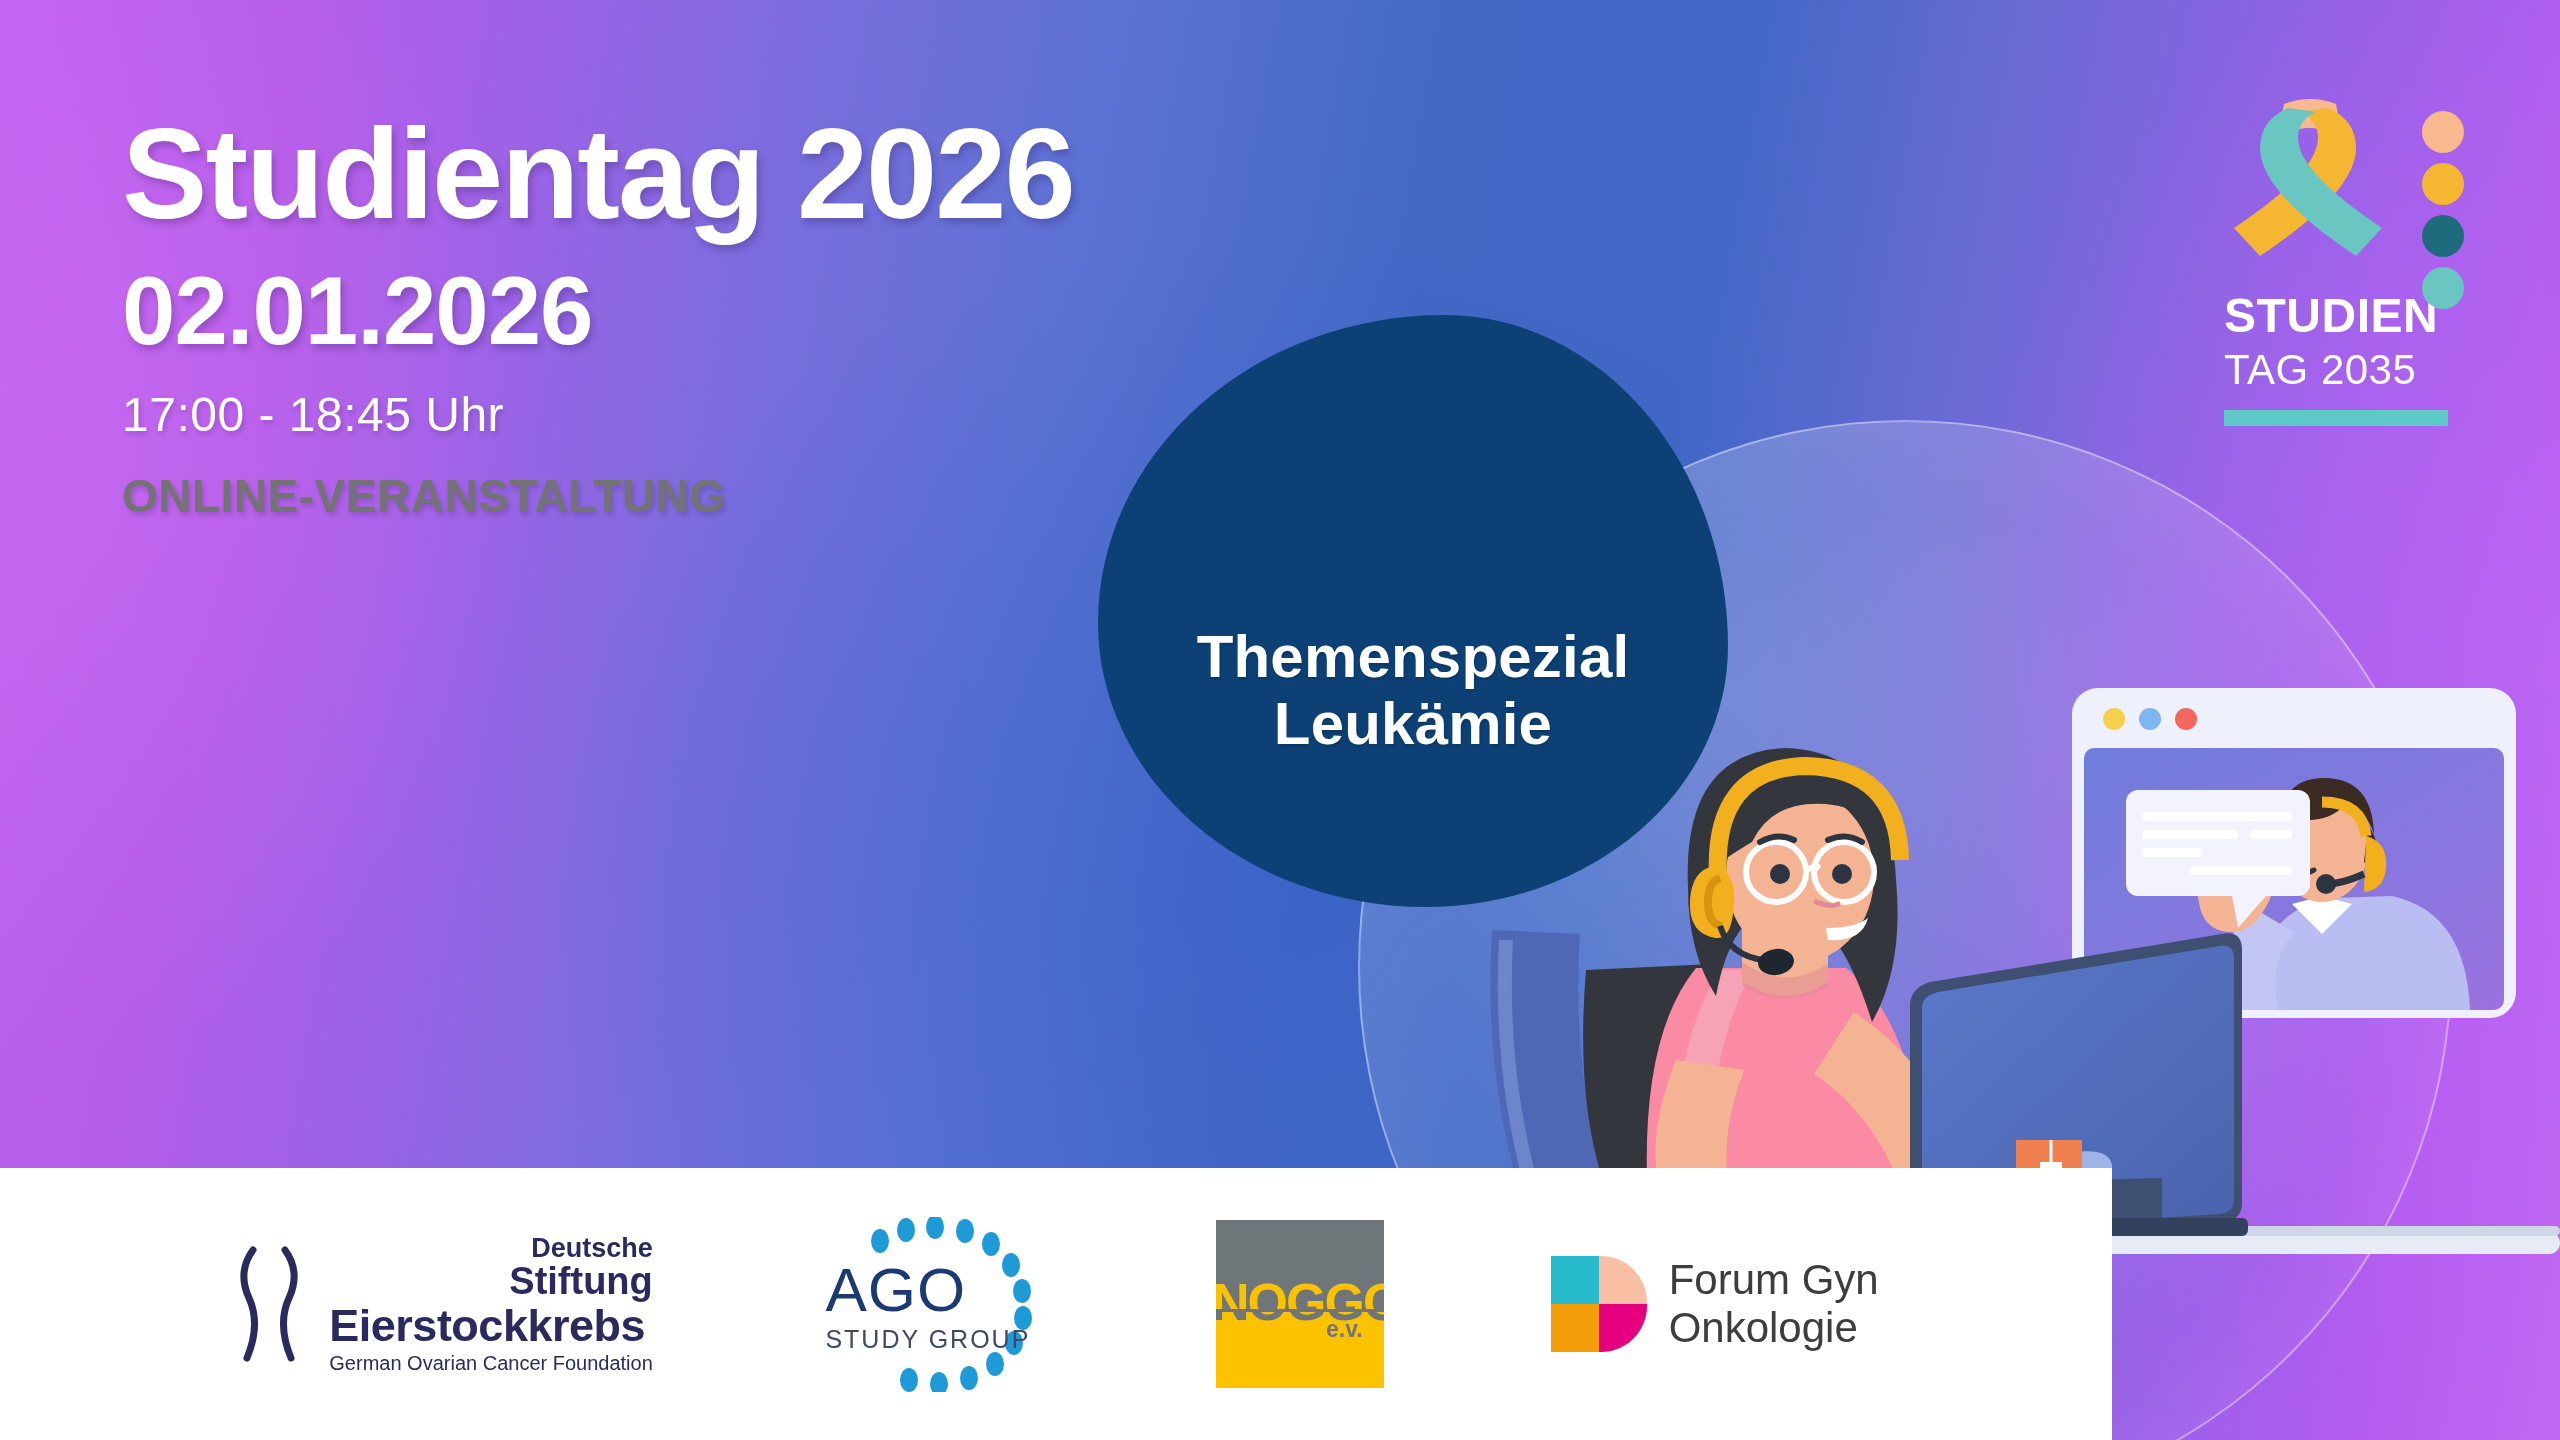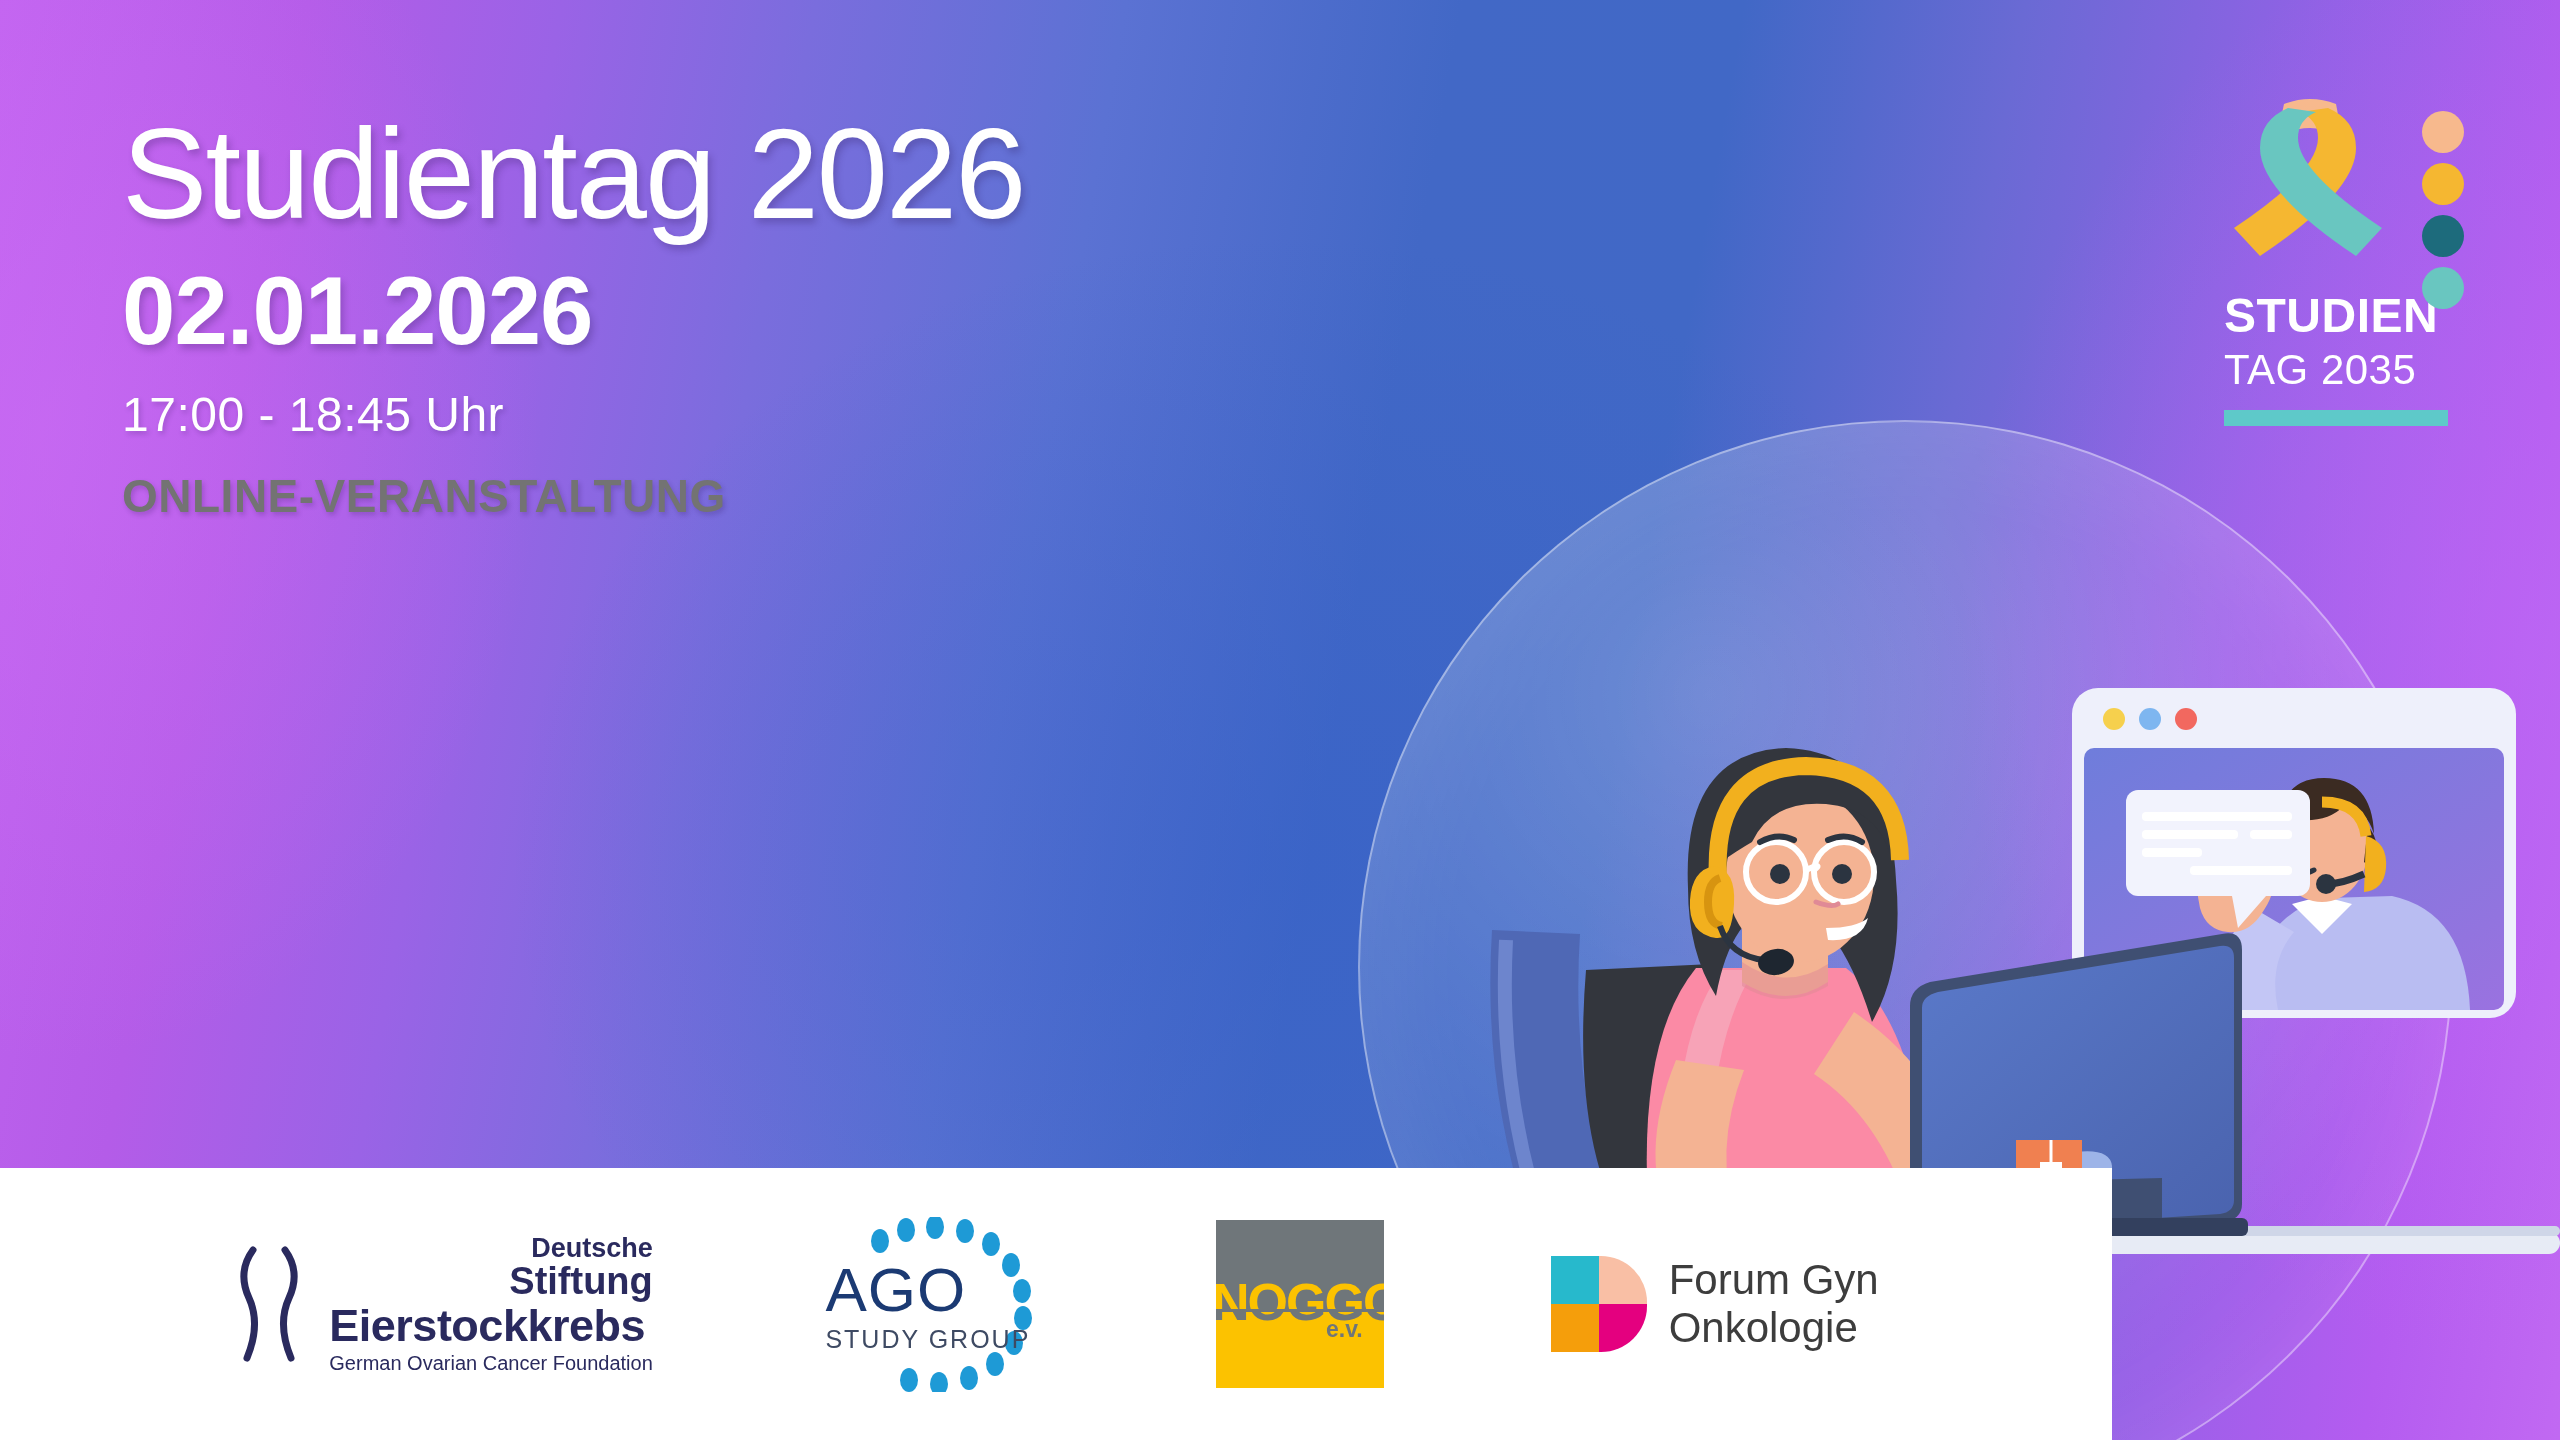--- a/index.html
+++ b/index.html
@@ -75,21 +75,21 @@
 
   
   .headline-wrap {
     position:absolute;
     left:122px; top:110px;
     width:1100px;
   }
   .h-title {
     color:#fff;
     font-size:128px;
-    font-weight:normal;
+    font-weight:bold;
     letter-spacing:-2px;
     line-height:1;
     text-shadow:3px 5px 7px rgba(40,20,80,.25);
   }
   .h-date {
     color:#fff;
     font-size:96px;
     font-weight:bold;
     letter-spacing:-1px;
     line-height:1.1;
@@ -312,20 +312,26 @@
 
       <g>
         <path d="M596 512 q34-4 36 14 q2 18-24 22 q-16 2-14-14z" fill="#9db4e8"></path>
         <path d="M536 500 l66 0 l0 62 q0 30-33 30 q-33 0-33-30z" fill="#f08050"></path>
         <rect x="560" y="522" width="22" height="28" fill="#ffffff"></rect>
         <path d="M571 500 l0 22" stroke="#ffffff" stroke-width="3" fill="none"></path>
       </g>
     </svg>
   </div>
 
+  <div class="blob">
+    <div class="blob-text">
+      <div>Themenspezial</div>
+      <div>Leukämie</div>
+    </div>
+  </div>
 
   <div class="headline-wrap">
     <div class="h-title">Studientag 2026</div>
     <div class="h-date">02.01.2026</div>
     <div class="h-time">17:00 - 18:45 Uhr</div>
     <div class="h-mode">ONLINE-VERANSTALTUNG</div>
   </div>
 
   <div class="brand">
     <div class="brand-mark">

